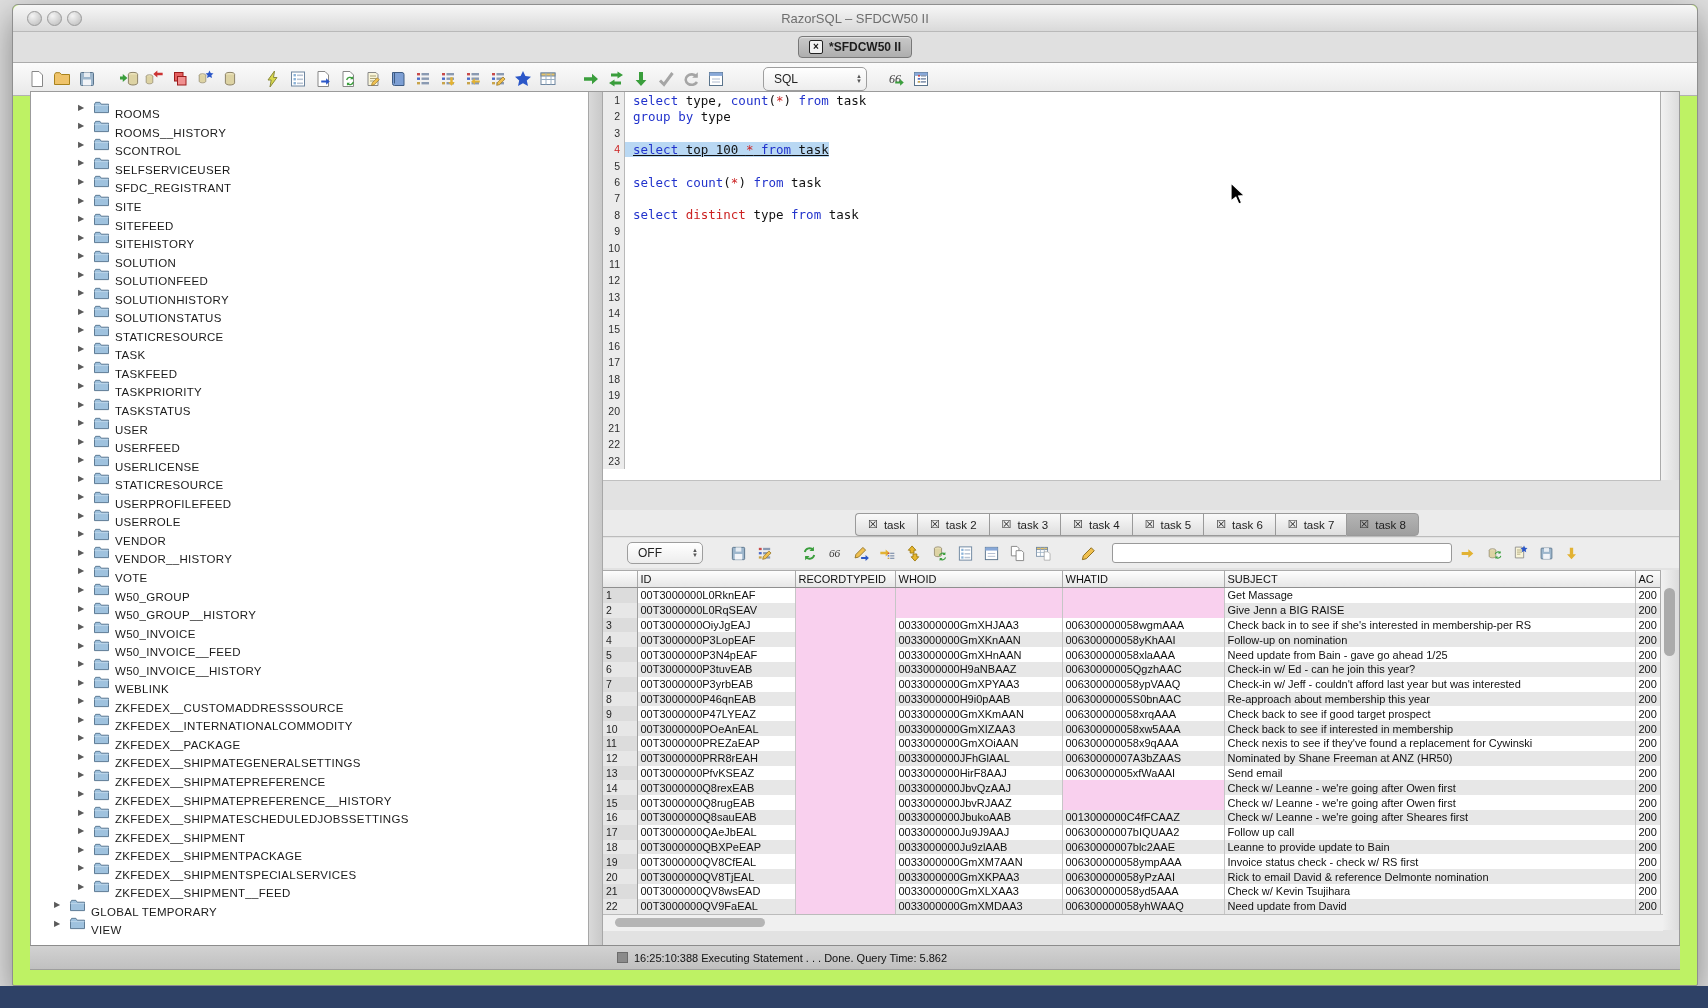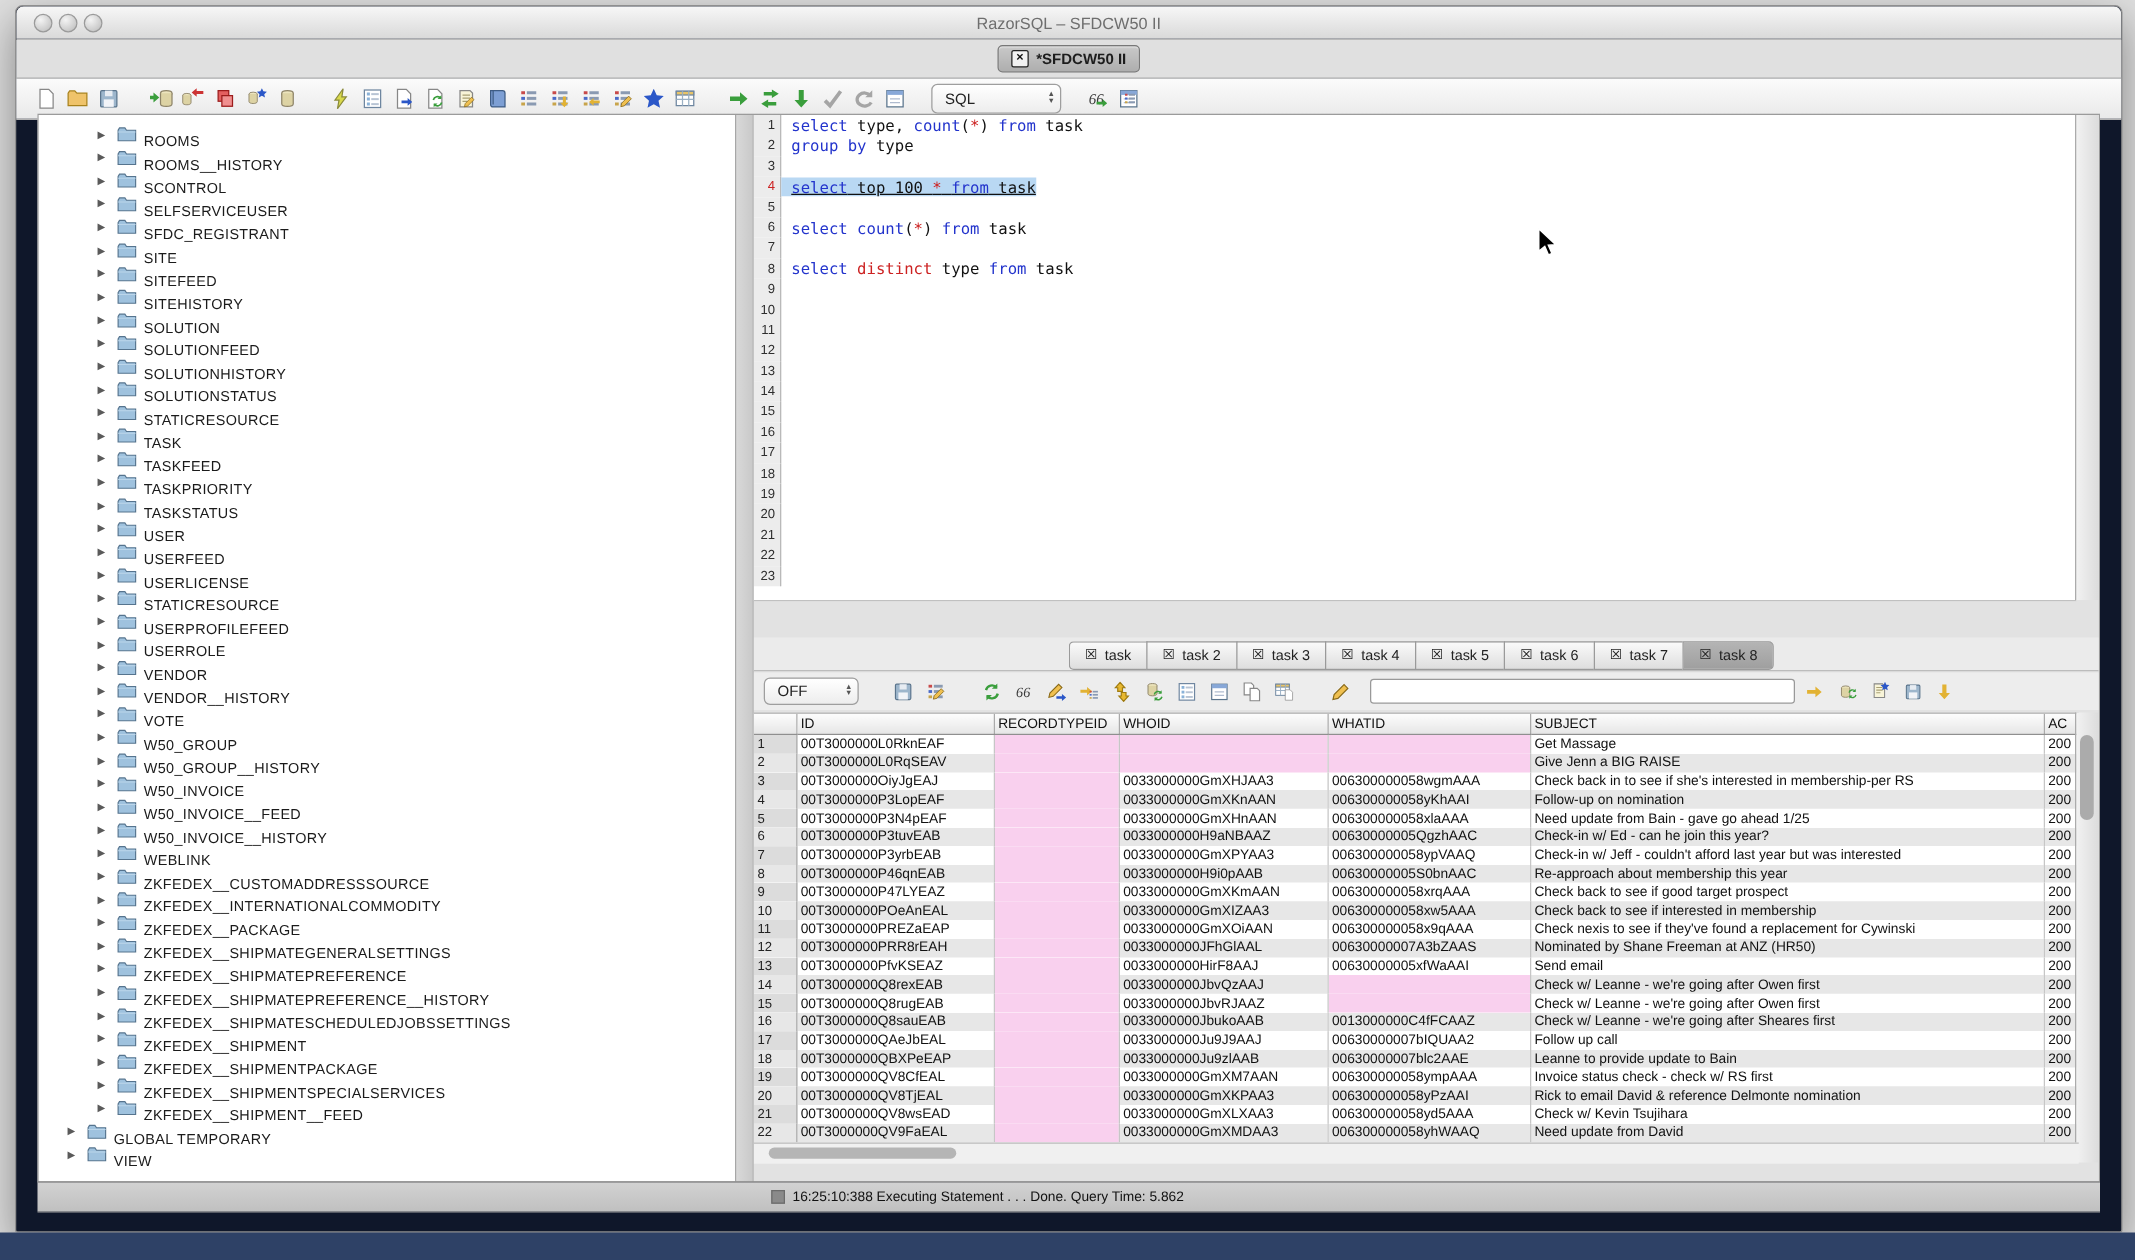--- a/index.html
+++ b/index.html
@@ -1,40 +1,40 @@
 <!DOCTYPE html>
 <html><head>
 <meta charset="utf-8">
 <style>
   html,body{margin:0;padding:0;}
   body{width:1708px;height:1008px;background:#dfdfdf;font-family:"Liberation Sans",sans-serif;position:relative;overflow:hidden;}
   svg{display:block}
   
-  #window{position:absolute;left:12px;top:4px;width:1684px;height:980px;background:#0f172a;
+  #window{position:absolute;left:12px;top:4px;width:1684px;height:980px;background:#bef264;
     border:1px solid #8f8f8f;border-radius:6px 6px 2px 2px;box-shadow:0 12px 34px rgba(0,0,0,.4);}
   .titlebar{height:26px;background:linear-gradient(#f7f7f7,#d9d9d9);border-bottom:1px solid #b9b9b9;
     border-radius:6px 6px 0 0;position:relative;display:flex;align-items:center;justify-content:center;}
   .tl{position:absolute;top:6px;width:13px;height:13px;border-radius:50%;
     background:radial-gradient(circle at 35% 30%,#f4f4f4,#b9b9b9);border:1px solid #9a9a9a;}
   .tl.c1{left:14px}.tl.c2{left:34px}.tl.c3{left:54px}
   .title{font-size:13px;color:#6e6e6e;}
   .tabstrip{height:30px;background:#e0e0e0;border-bottom:1px solid #ababab;display:flex;align-items:center;justify-content:center;}
   .doctab{display:flex;align-items:center;gap:6px;height:20px;padding:0 10px;background:linear-gradient(#c9c9c9,#aeaeae);
     border:1px solid #787878;border-radius:4px;box-shadow:inset 0 1px 1px rgba(255,255,255,.5);}
   .doctab .xbox{width:12px;height:12px;border:1.5px solid #222;border-radius:2px;background:#f2f2f2;
     display:flex;align-items:center;justify-content:center;font-size:10px;line-height:1;color:#111;font-weight:bold;}
   .doctab .dlabel{font-size:12px;font-weight:bold;color:#1d1d1d;}
   
   .toolbar{height:32px;background:linear-gradient(#fbfbfb,#e9e9e9);border-bottom:1px solid #b2b2b2;
     display:flex;align-items:center;padding-left:14px;gap:5px;}
   .tbtn{width:20px;height:20px;display:flex;align-items:center;justify-content:center;}
   .tsep{width:13px;height:1px;}
   .green{color:#3a9e3c}.gray{color:#a5a5a5}.yellow{color:#e2b233}.redc{color:#cc3333}.bluec{color:#2b57c8}
   .selectbox{display:flex;align-items:center;height:22px;background:linear-gradient(#ffffff,#ededed);
-    border:1px solid #9e9e9e;border-radius:5px;padding:0 4px 0 10px;gap:14px;margin-left:14px;}
+    border:1px solid #9e9e9e;border-radius:5px;padding:0 4px 0 10px;gap:14px;margin-left:32px;}
   .selectbox .sval{font-size:12px;color:#222;}
   .stepper{display:flex;flex-direction:column;line-height:5px;font-size:6px;color:#555;}
   
   .content{position:absolute;left:17px;top:86px;right:17px;bottom:39px;display:flex;
     border:1px solid #9b9b9b;background:#e4e4e4;}
   
   .tree{width:557px;background:#ffffff;overflow:hidden;padding-top:6px;box-sizing:border-box;}
   .titem{display:flex;align-items:center;gap:5px;height:18.55px;padding-left:47px;white-space:nowrap;}
   .titem.level1{padding-left:23px;}
   .tri{font-size:8px;color:#5a5a5a;width:10px;}
@@ -61,21 +61,21 @@
   .tabbar{position:absolute;left:0;right:0;top:418px;height:27px;background:#ebebeb;border-bottom:1px solid #bcbcbc;
     display:flex;align-items:flex-end;padding-left:252px;box-sizing:border-box;}
   .rtab{display:flex;align-items:center;gap:6px;height:21px;padding:0 12px;background:linear-gradient(#fafafa,#dedede);
     border:1px solid #9a9a9a;border-right:none;font-size:11.5px;color:#222;}
   .rtab:first-child{border-radius:4px 0 0 4px;}
   .rtab:last-of-type{border-right:1px solid #9a9a9a;border-radius:0 4px 4px 0;}
   .rtab.active{background:linear-gradient(#b4b4b4,#9f9f9f);}
   .rtab .tclose{font-size:11px;color:#222;line-height:1;}
   
   .rtoolbar{position:absolute;left:0;right:0;top:446px;height:30px;background:#ededed;display:flex;align-items:center;
-    padding-left:8px;gap:6px;}
+    padding-left:24px;gap:6px;}
   .search{width:330px;height:18px;border:1px solid #999;border-radius:3px;background:#fff;font-size:11px;padding:0 4px;margin-left:8px;}
   
   .gridwrap{position:absolute;left:0;top:478px;width:1060px;height:343px;overflow:hidden;background:#fff;border-top:1px solid #aaa;}
   table.grid{border-collapse:collapse;table-layout:fixed;width:1060px;font-size:11px;}
   table.grid th{height:16px;background:linear-gradient(#fdfdfd,#e6e6e6);border-right:1px solid #aaa;border-bottom:1px solid #8f8f8f;
     font-weight:normal;text-align:left;padding:0 3px;color:#111;white-space:nowrap;overflow:hidden;}
   table.grid td{height:14.8px;border-right:1px solid #c6c6c6;padding:0 3px;white-space:nowrap;overflow:hidden;color:#111;}
   table.grid tbody tr:nth-child(even) td{background:#e7e7e7;}
   table.grid td.rn{background:#dcdcdc;border-right:1px solid #9f9f9f;text-align:left;color:#222;font-size:10.5px;}
   table.grid td.nullcell{background:#f9d0ee !important;}

